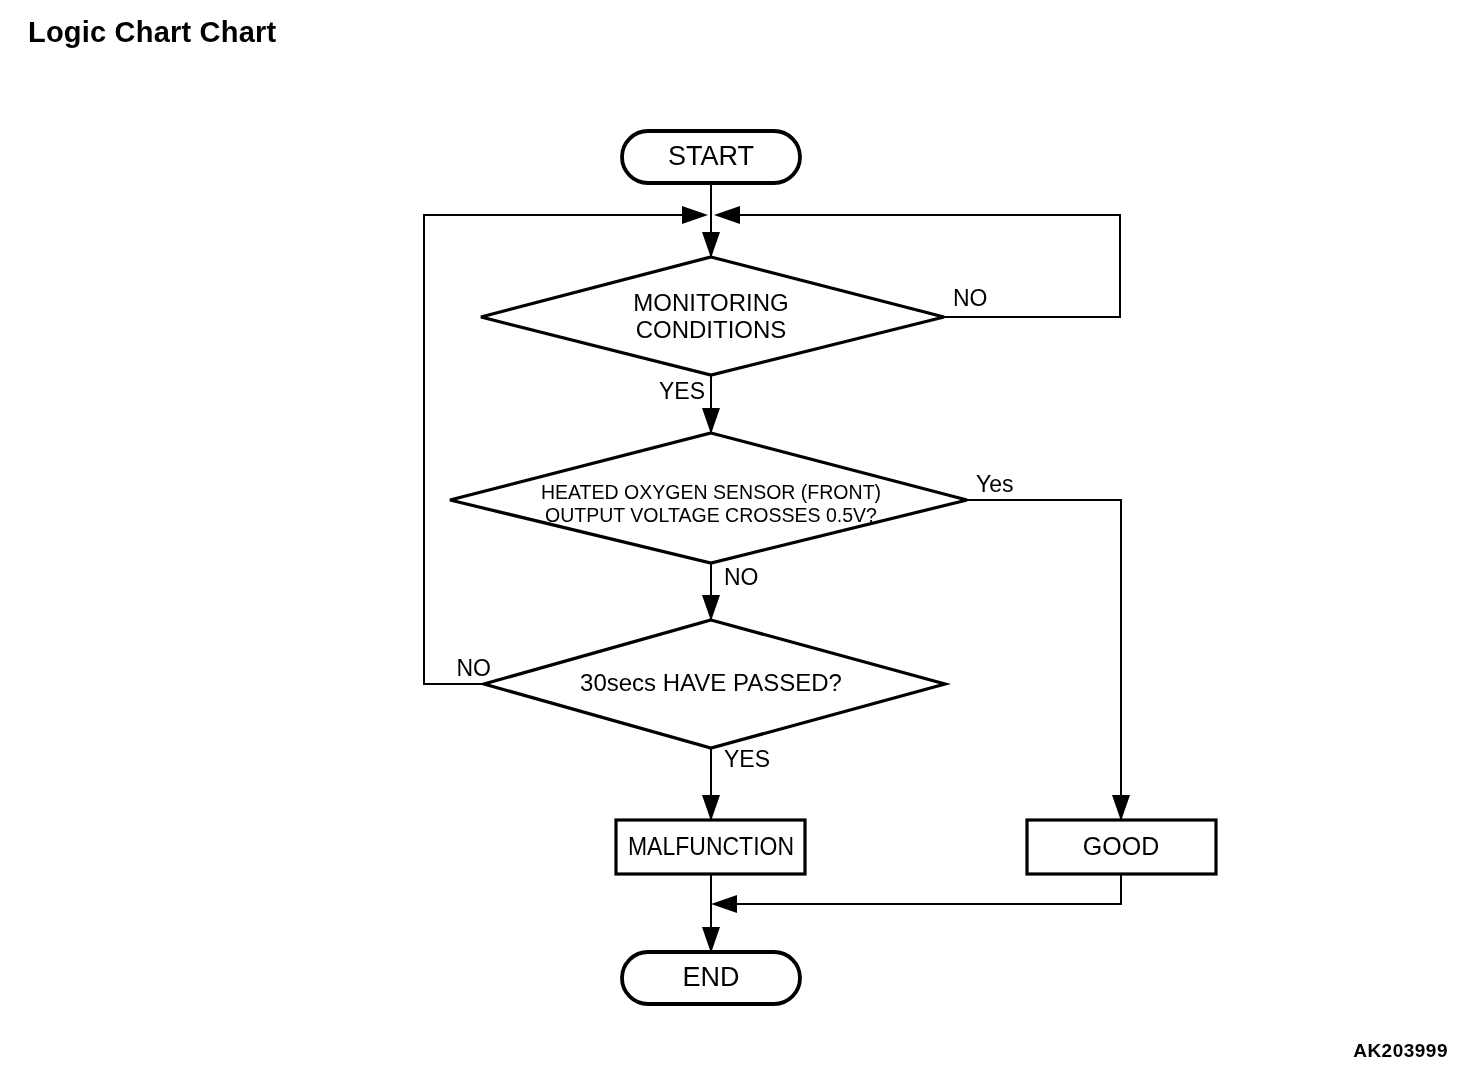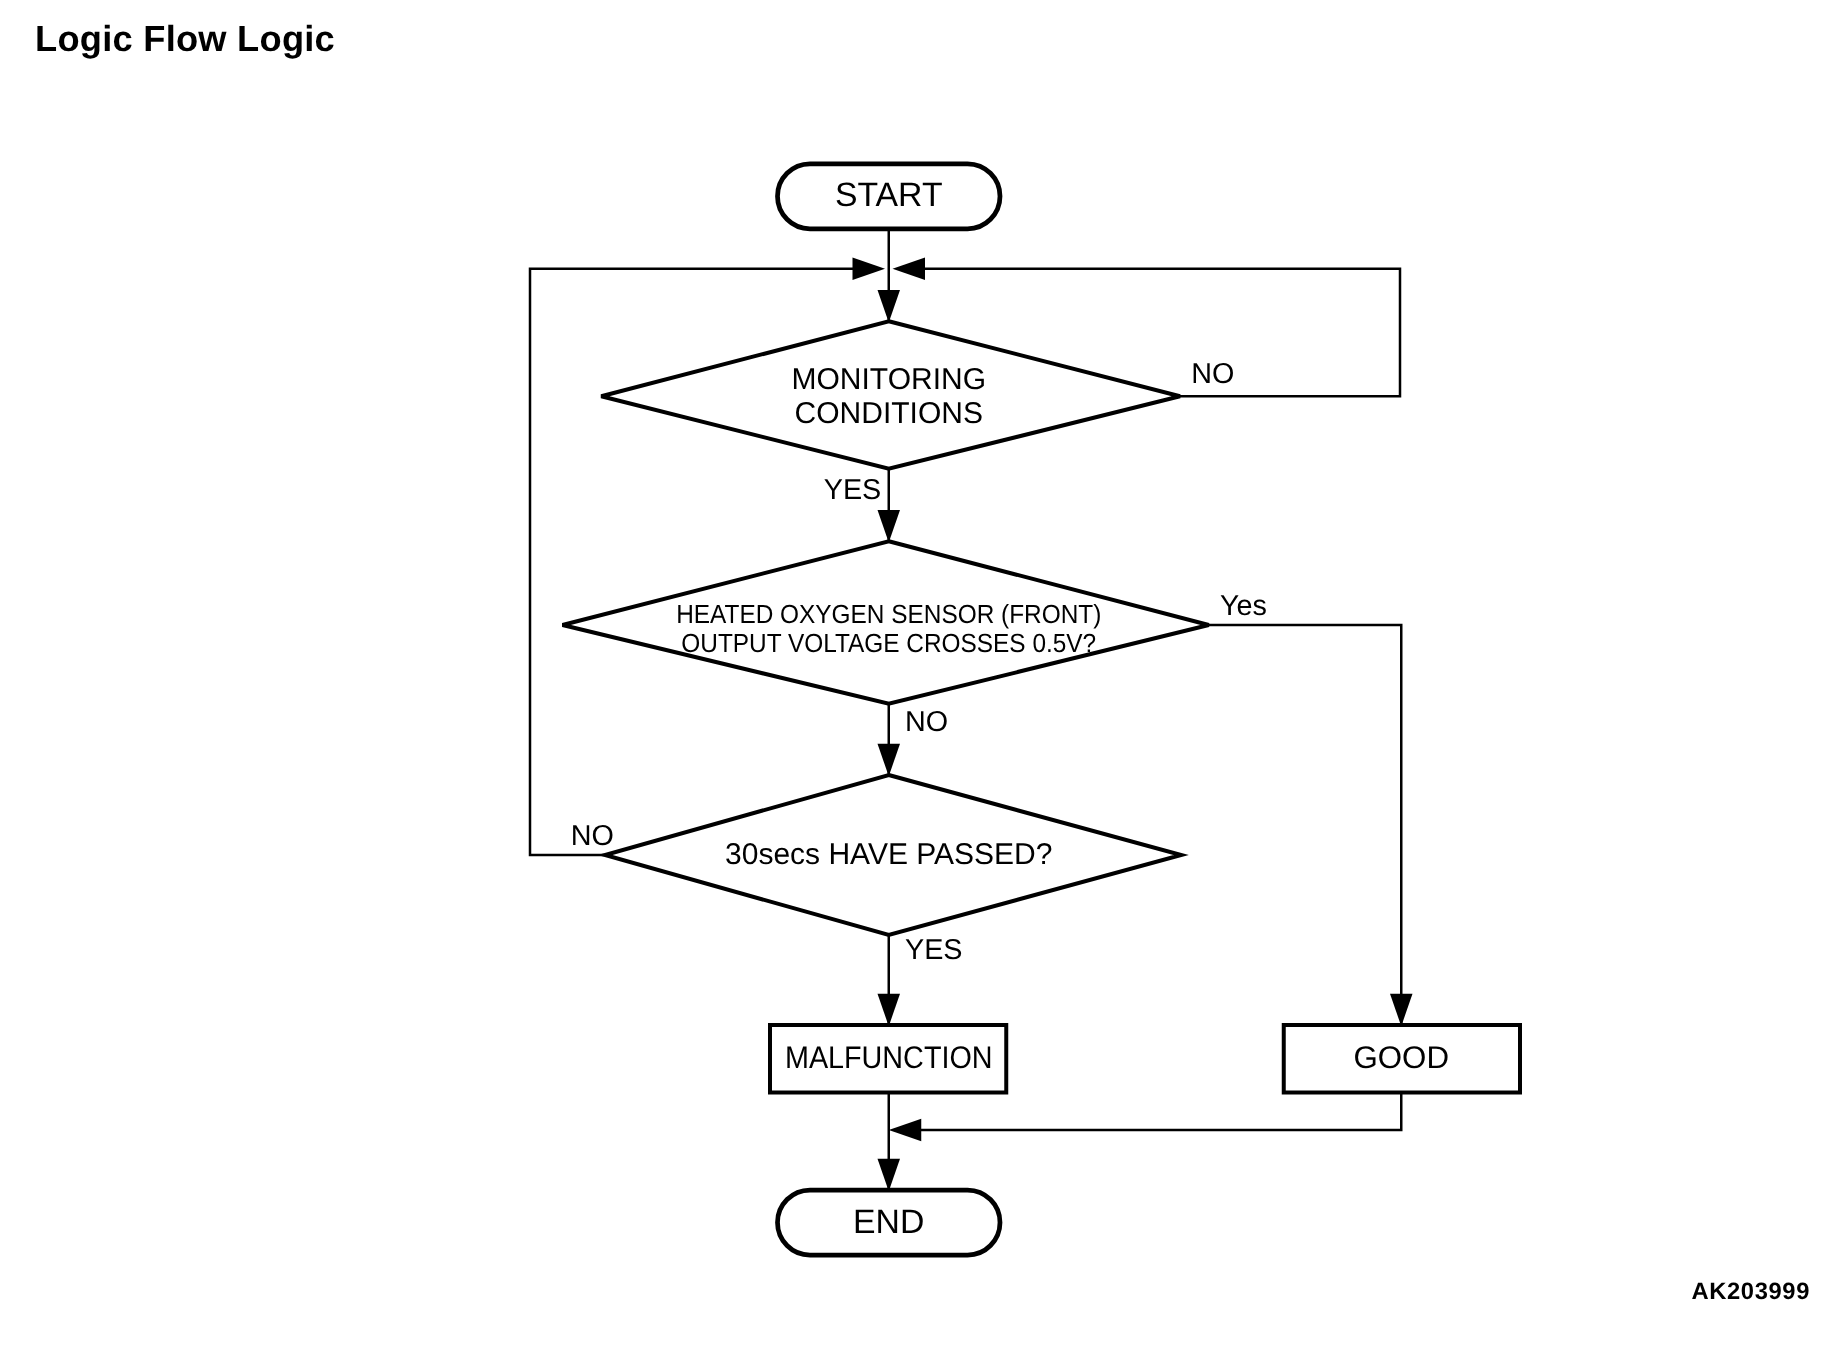--- a/index.html
+++ b/index.html
@@ -21,21 +21,21 @@
     top: 16px;
     font-size: 29px;
     font-weight: bold;
     letter-spacing: 0.2px;
     color: #000000;
     white-space: nowrap;
   }
   #watermark {
     position: absolute;
     right: 24px;
-    bottom: 31px;
+    bottom: 14px;
     font-size: 19px;
     font-weight: bold;
     letter-spacing: 0.5px;
     color: #000000;
     white-space: nowrap;
   }
   #flow-svg {
     position: absolute;
     left: 0;
     top: 0;
@@ -103,21 +103,21 @@
   .edge-label-left {
     text-anchor: end;
   }
   .edge-label-right {
     text-anchor: start;
   }
 </style>
 </head>
 <body>
 
-<div id="page-title">Logic Flow Logic</div>
+<div id="page-title">Logic Chart Chart</div>
 
 <svg id="flow-svg" viewBox="0 0 1472 1076" xmlns="http://www.w3.org/2000/svg">
 
   <g>
     <path class="connector" d="M 711,183 L 711,257"></path>
     <polygon class="arrowhead" points="711,258 702,232 720,232"></polygon>
   </g>
 
   <g>
     <path class="connector" d="M 944,317 L 1120,317 L 1120,215 L 729,215"></path>

